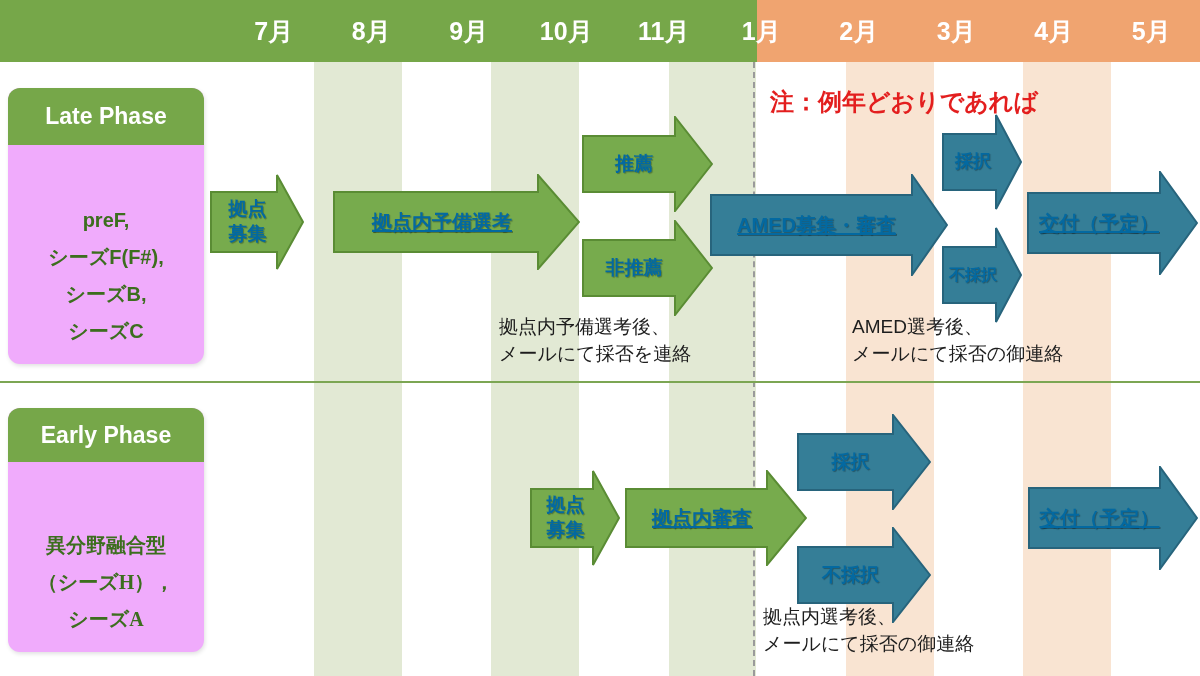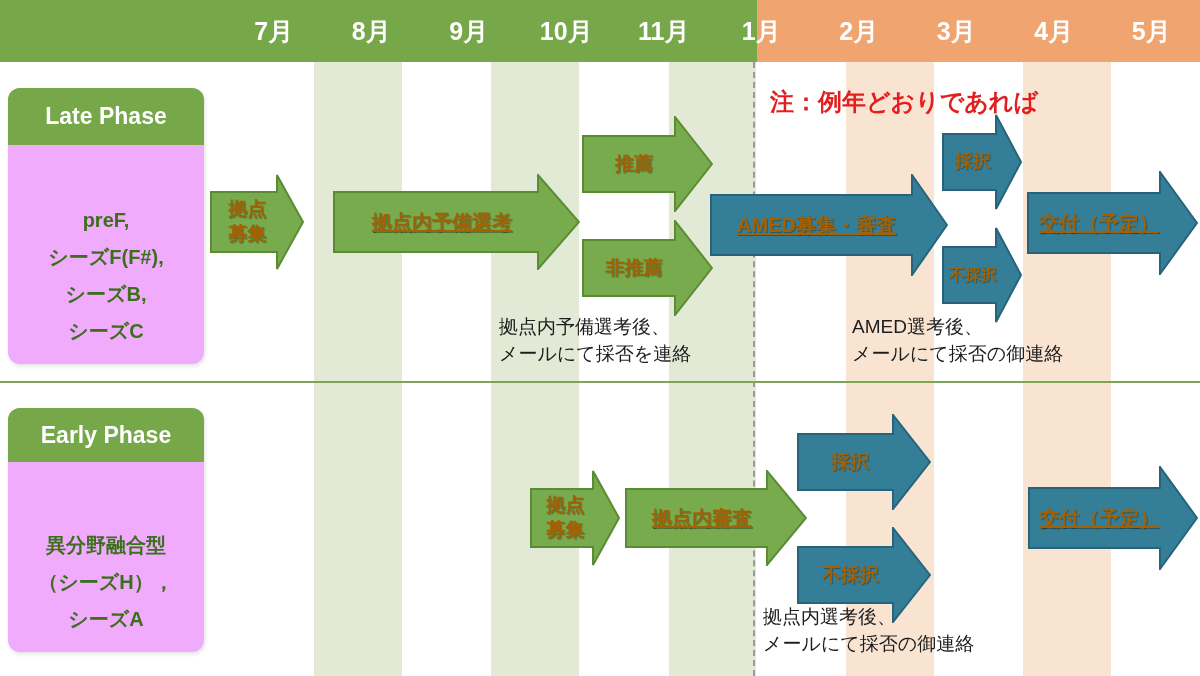--- a/index.html
+++ b/index.html
@@ -31,27 +31,27 @@
         box-shadow:1px 2px 4px rgba(0,0,0,0.12);background:#f0abfc;}
   .card-hd{background:#76a749;border-radius:12px 12px 0 0;color:#fff;
            font-weight:bold;font-size:23px;display:flex;align-items:center;justify-content:center;}
   .card-bd{color:#3c6e1e;font-weight:bold;font-size:20px;text-align:center;
            white-space:pre-line;line-height:1.85;margin-top:37px;}
   #late-card{top:88px;height:276px;}
   #late-card .card-hd{height:57px;}
   #late-card .card-bd{padding-top:20px;}
   #early-card{top:408px;height:244px;}
   #early-card .card-hd{height:54px;}
-  #early-card .card-bd{padding-top:28px;}
+  #early-card .card-bd{padding-top:28px;font-family:Liberation Serif, serif;}
 
   
   .arrow{position:absolute;}
   .arrow svg{position:absolute;top:0;left:0;display:block;}
   .arrow .lbl{position:relative;z-index:1;height:100%;display:flex;align-items:center;
-              justify-content:center;color:#a16207;font-weight:bold;text-align:right;
+              justify-content:center;color:#0369a1;font-weight:bold;text-align:right;
               white-space:pre-line;line-height:1.3;
               text-shadow:1px 1px 1px rgba(0,0,0,0.30);}
   .arrow.green polygon{fill:#77ab4d;stroke:#5a8c34;stroke-width:2;}
   .arrow.blue  polygon{fill:#357e97;stroke:#27647c;stroke-width:2;}
   .fs16{font-size:16px;} .fs18{font-size:18px;} .fs19{font-size:19px;} .fs20{font-size:20px;text-decoration:underline;}
 
   
   .note-red{position:absolute;left:770px;top:86px;color:#e31e1e;font-weight:bold;
             font-size:24px;white-space:pre-line;}
   .ann{position:absolute;color:#1d1d1d;font-size:19px;line-height:1.4;white-space:pre-line;}

